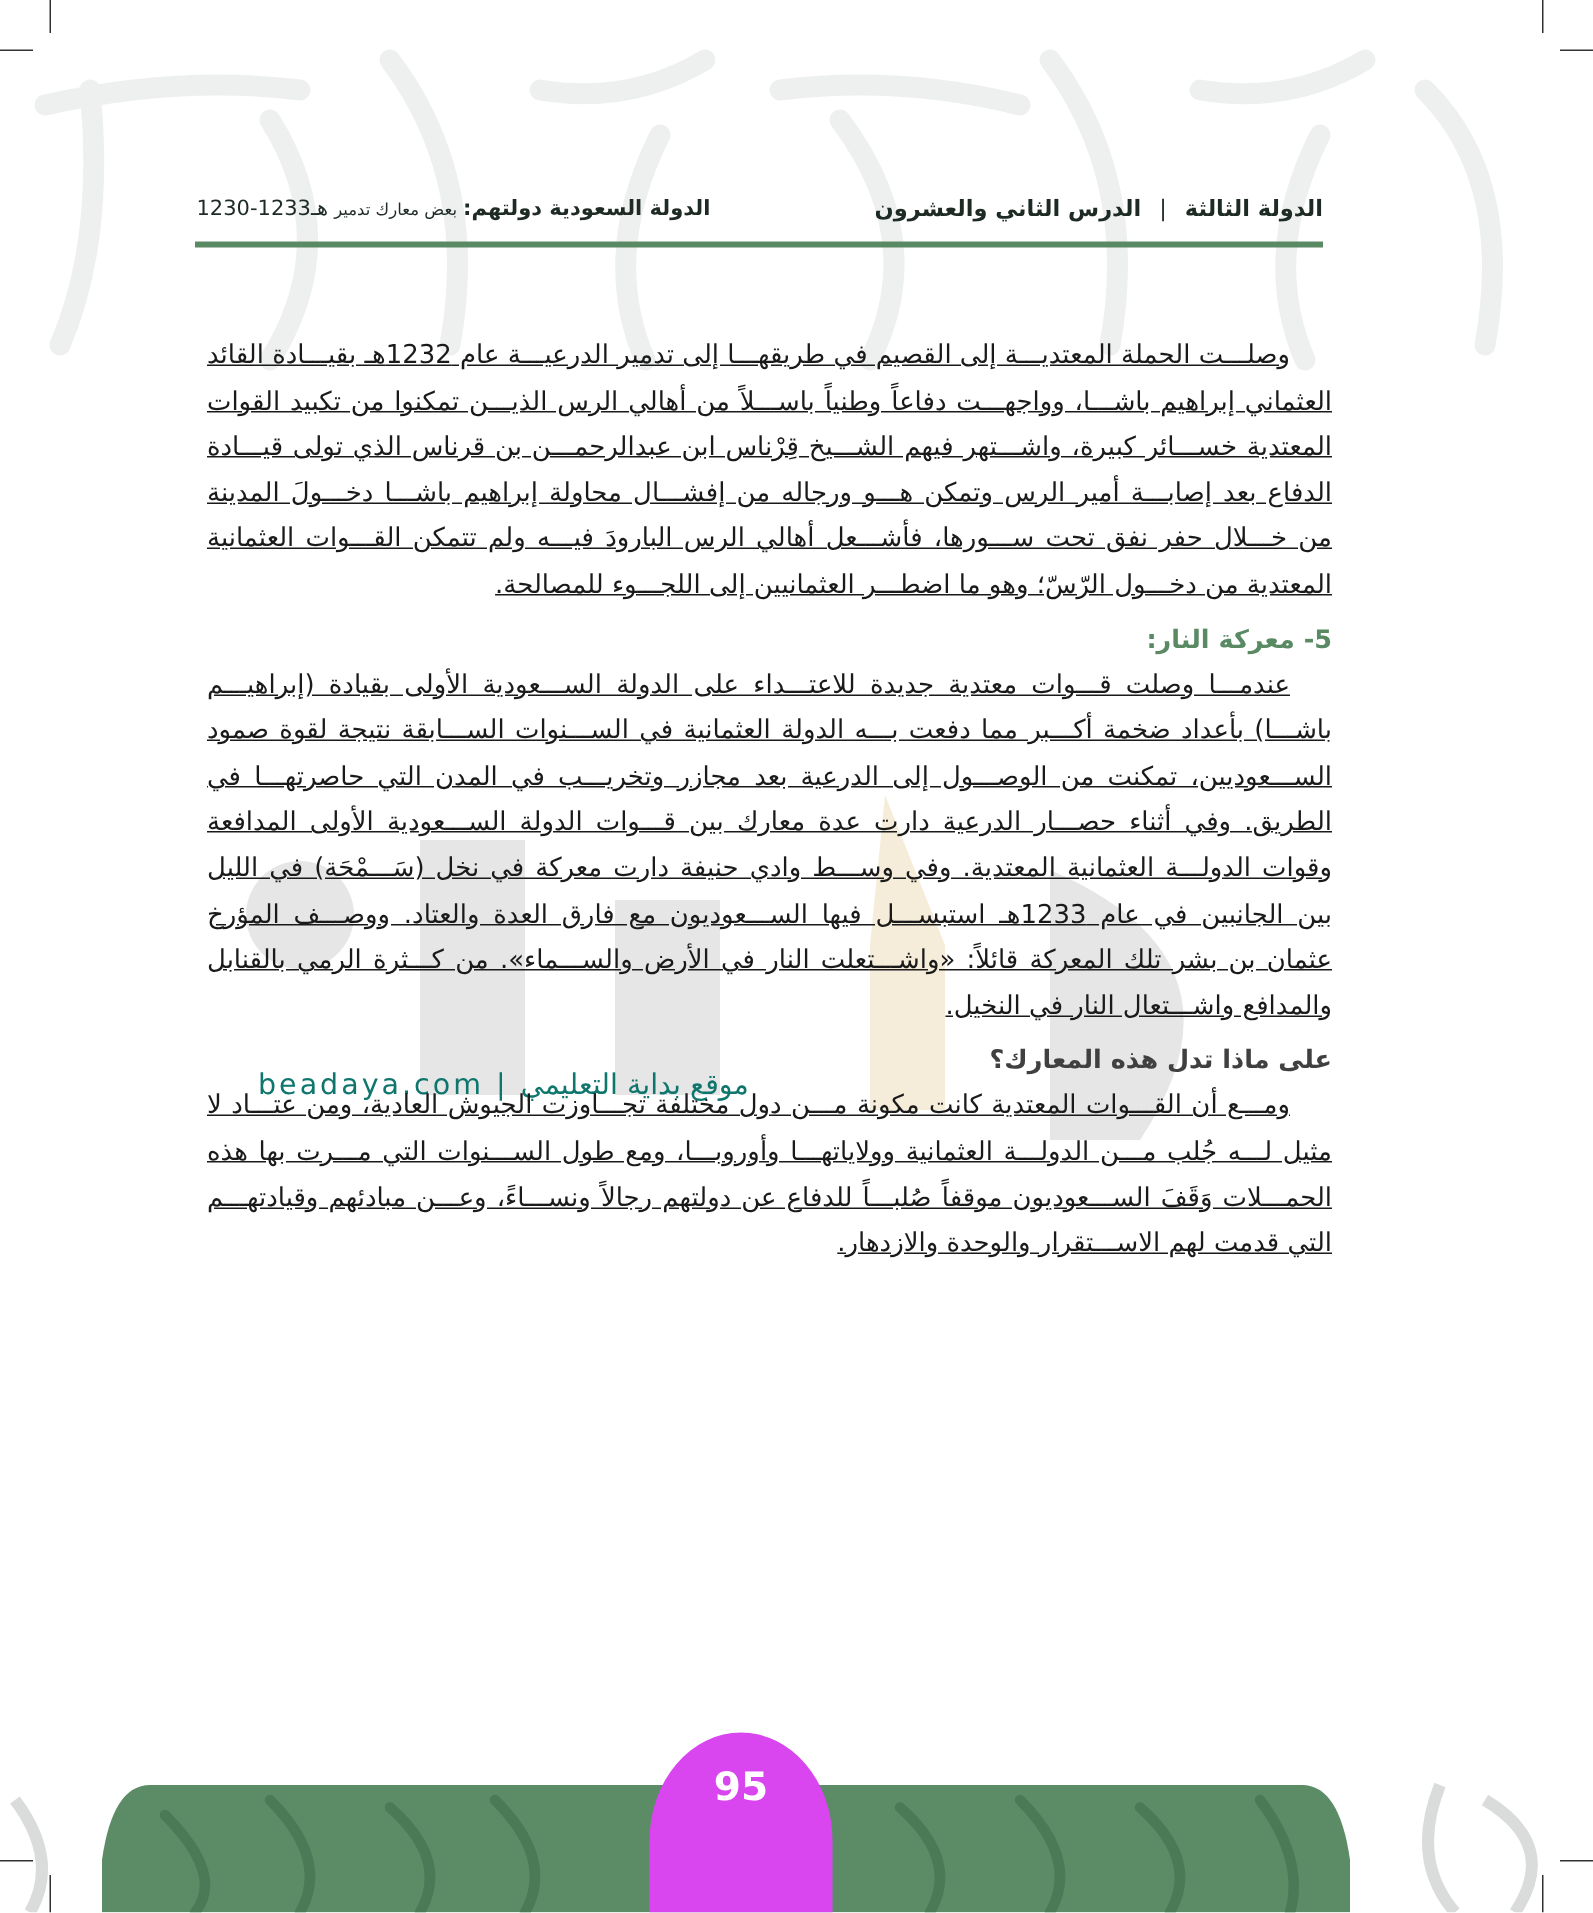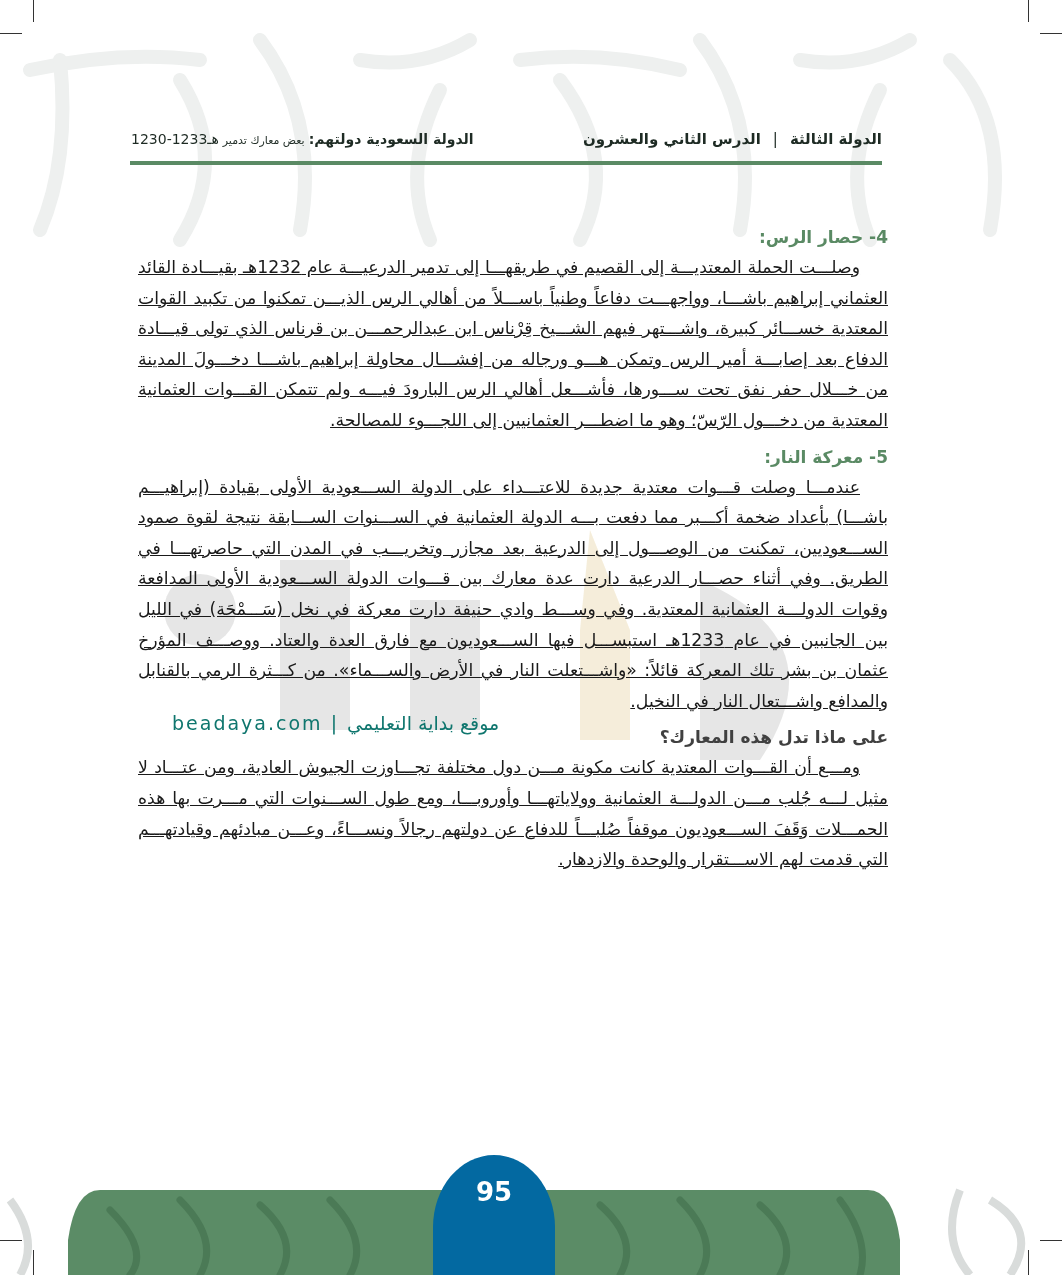--- a/index.html
+++ b/index.html
@@ -34,21 +34,21 @@
 
   .watermark {
     position:absolute; left:160px; top:520px; width:720px; height:260px;
     pointer-events:none; opacity:0.18;
   }
   .wm-text { position:absolute; left:172px; top:712px; font-size:19px; color:#0f766e; letter-spacing:2px; }
 
   .footer-band { position:absolute; left:0; top:1180px; width:1062px; height:95px; }
   .page-num {
     position:absolute; left:433px; top:1155px; width:122px; height:120px;
-    border-radius:50% 50% 0 0 / 60% 60% 0 0; background:#0369a1;
+    border-radius:50% 50% 0 0 / 60% 60% 0 0; background:#d946ef;
     display:flex; justify-content:center; padding-top:22px; box-sizing:border-box;
     color:#ffffff; font-weight:bold; font-size:26px;
   }
 </style>
 </head>
 <body>
 
 <svg class="bg-pattern" viewBox="0 0 1062 260">
   <g fill="none" stroke="#eef0ef" stroke-width="14" stroke-linecap="round">
     <path d="M30 70 Q120 50 200 60"></path>
@@ -94,21 +94,20 @@
   <rect x="120" y="40" width="70" height="170" fill="#777"></rect>
   <rect x="250" y="80" width="70" height="130" fill="#777"></rect>
   <path d="M430 10 L470 110 L420 110 Z" fill="#c9a23a"></path>
   <rect x="420" y="110" width="50" height="110" fill="#c9a23a"></rect>
   <path d="M540 60 Q680 120 600 240 L540 240 Z" fill="#777"></path>
 </svg>
 <div class="wm-text">beadaya.com | موقع بداية التعليمي</div>
 
 <div class="content">
   <section>
-    <h3 class="green">4- حصار الرس:</h3>
     <p>وصلـــت الحملة المعتديـــة إلى القصيم في طريقهـــا إلى تدمير الدرعيـــة عام 1232هـ بقيـــادة القائد العثماني إبراهيم باشـــا، وواجهـــت دفاعاً وطنياً باســـلاً من أهالي الرس الذيـــن تمكنوا من تكبيد القوات المعتدية خســـائر كبيرة، واشـــتهر فيهم الشـــيخ قِرْناس ابن عبدالرحمـــن بن قرناس الذي تولى قيـــادة الدفاع بعد إصابـــة أمير الرس وتمكن هـــو ورجاله من إفشـــال محاولة إبراهيم باشـــا دخـــولَ المدينة من خـــلال حفر نفق تحت ســـورها، فأشـــعل أهالي الرس البارودَ فيـــه ولم تتمكن القـــوات العثمانية المعتدية من دخـــول الرّسّ؛ وهو ما اضطـــر العثمانيين إلى اللجـــوء للمصالحة.</p>
   </section>
   <section>
     <h3 class="green">5- معركة النار:</h3>
     <p>عندمـــا وصلت قـــوات معتدية جديدة للاعتـــداء على الدولة الســـعودية الأولى بقيادة (إبراهيـــم باشـــا) بأعداد ضخمة أكـــبر مما دفعت بـــه الدولة العثمانية في الســـنوات الســـابقة نتيجة لقوة صمود الســـعوديين، تمكنت من الوصـــول إلى الدرعية بعد مجازر وتخريـــب في المدن التي حاصرتهـــا في الطريق. وفي أثناء حصـــار الدرعية دارت عدة معارك بين قـــوات الدولة الســـعودية الأولى المدافعة وقوات الدولـــة العثمانية المعتدية. وفي وســـط وادي حنيفة دارت معركة في نخل (سَـــمْحَة) في الليل بين الجانبين في عام 1233هـ استبســـل فيها الســـعوديون مع فارق العدة والعتاد. ووصـــف المؤرخ عثمان بن بشر تلك المعركة قائلاً: «واشـــتعلت النار في الأرض والســـماء». من كـــثرة الرمي بالقنابل والمدافع واشـــتعال النار في النخيل.</p>
   </section>
   <section style="margin-top:4px;">
     <h3 class="red">على ماذا تدل هذه المعارك؟</h3>
     <p>ومـــع أن القـــوات المعتدية كانت مكونة مـــن دول مختلفة تجـــاوزت الجيوش العادية، ومن عتـــاد لا مثيل لـــه جُلب مـــن الدولـــة العثمانية وولاياتهـــا وأوروبـــا، ومع طول الســـنوات التي مـــرت بها هذه الحمـــلات وَقَفَ الســـعوديون موقفاً صُلبـــاً للدفاع عن دولتهم رجالاً ونســـاءً، وعـــن مبادئهم وقيادتهـــم التي قدمت لهم الاســـتقرار والوحدة والازدهار.</p>
   </section>

